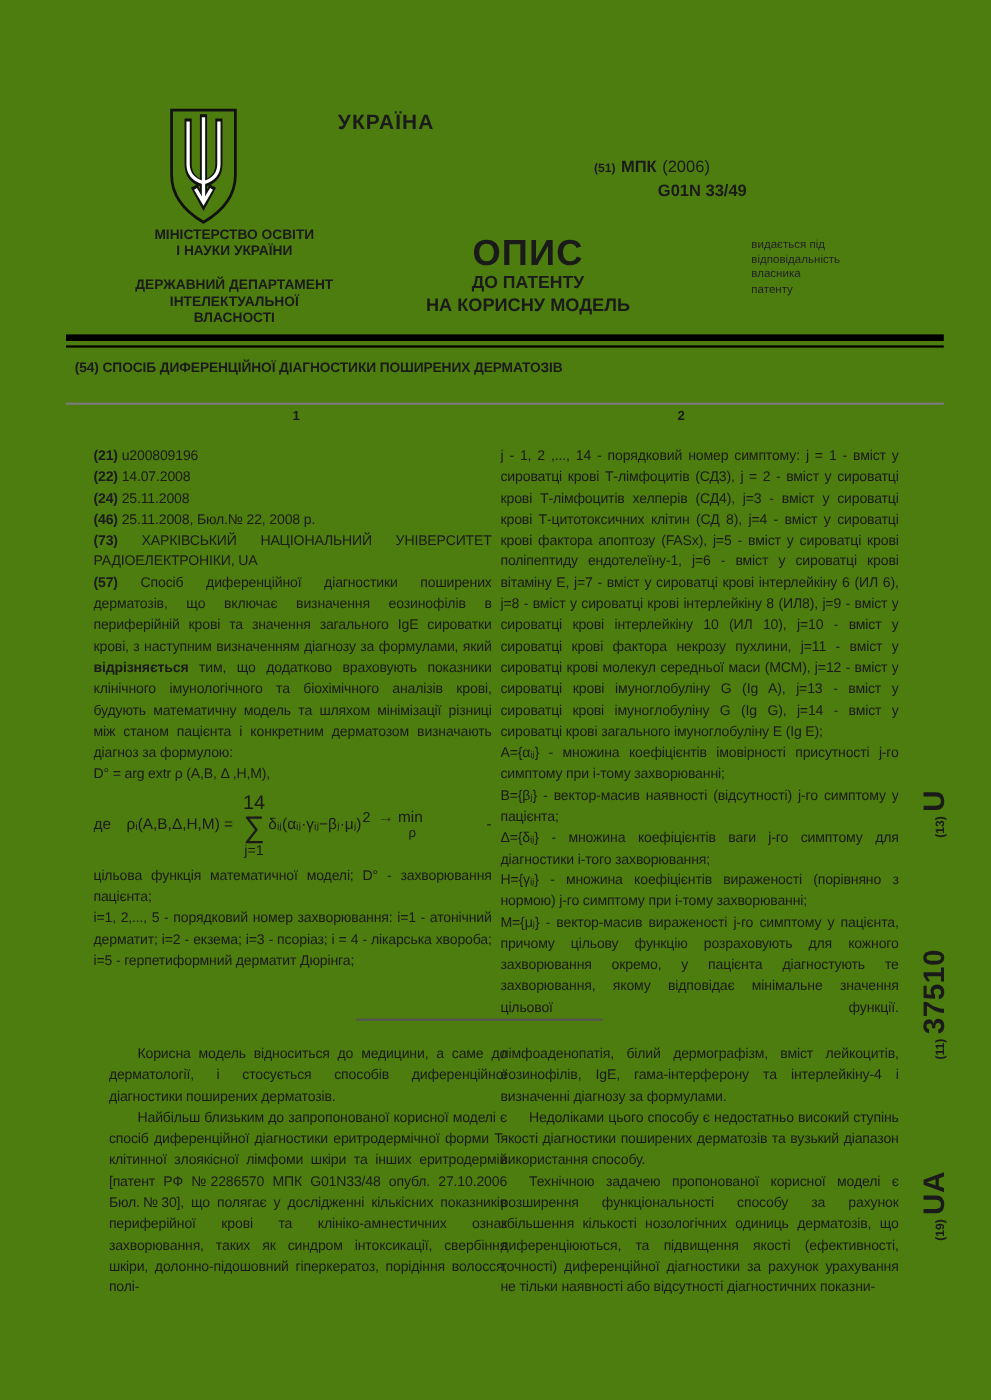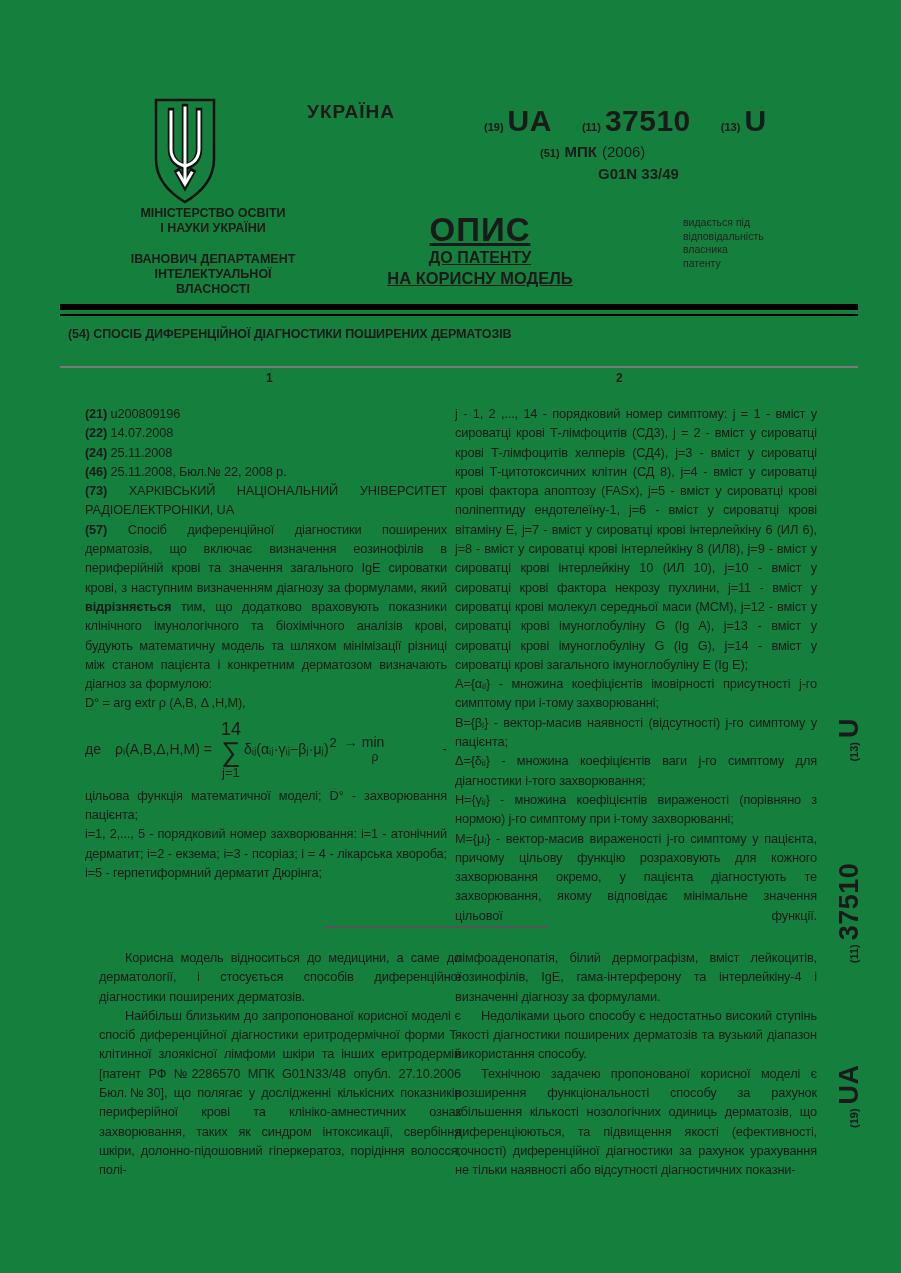--- a/index.html
+++ b/index.html
@@ -1,34 +1,34 @@
 <!DOCTYPE html>
 <html><head>
 <meta charset="utf-8">
 <style>
   html,body{margin:0;padding:0;background:#fff;}
-  .page{position:relative;width:901px;height:1273px;background:#15803d;overflow:hidden;
+  .page{position:relative;width:901px;height:1273px;background:#4d7c0f;overflow:hidden;
         font-family:"Liberation Sans","DejaVu Sans",sans-serif;color:#1a1a1a;}
   
   .emblem{position:absolute;left:148px;top:97px;width:74px;height:108px;}
   .country{position:absolute;left:276px;top:101px;width:150px;text-align:center;
            font-size:19px;font-weight:bold;letter-spacing:1px;}
   .codes{position:absolute;left:484px;top:104px;display:flex;align-items:baseline;}
   .code-label{font-size:11px;font-weight:bold;margin-right:4px;}
   .code-big{font-size:30px;font-weight:bold;letter-spacing:.5px;}
   .g1{margin-right:30px;} .g2{margin-right:30px;}
   .ipc{position:absolute;left:540px;top:143px;display:flex;align-items:baseline;font-size:15px;}
   .ipc .code-label{margin-right:5px;}
   .ipc .b{font-weight:bold;margin-right:5px;}
   .ipc-class{position:absolute;left:598px;top:165px;font-size:15px;font-weight:bold;}
   .ministry{position:absolute;left:103px;top:206px;width:220px;text-align:center;
             font-size:12.5px;font-weight:bold;line-height:15px;}
   .department{position:absolute;left:103px;top:252px;width:220px;text-align:center;
             font-size:12.5px;font-weight:bold;line-height:15px;}
-  .doc-head{position:absolute;left:368px;top:212px;width:224px;text-align:center;text-decoration:underline;}
+  .doc-head{position:absolute;left:368px;top:212px;width:224px;text-align:center;}
   .doc-title{font-size:33px;font-weight:bold;line-height:36px;letter-spacing:1px;}
   .doc-sub1{font-size:16px;font-weight:bold;line-height:20px;}
   .doc-sub2{font-size:16.5px;font-weight:bold;line-height:21px;}
   .resp{position:absolute;left:683px;top:216px;font-size:10.5px;line-height:13.5px;color:#222;}
   
   .bar-thick{position:absolute;left:60px;top:304px;width:798px;height:6px;background:#000;}
   .bar-thin{position:absolute;left:60px;top:314px;width:798px;height:2px;background:#000;}
   .line-gray{position:absolute;left:60px;top:366px;width:798px;height:2px;background:#7a7a7a;}
   .mid-divider{position:absolute;left:324px;top:926px;width:224px;height:2px;background:#555;}
   
@@ -84,45 +84,34 @@
     <g fill="none" stroke="#fff" stroke-width="3" stroke-linecap="square">
       <path d="M37,11 V84"></path>
       <path d="M23,15 V52 Q23,65 37,69"></path>
       <path d="M51,15 V52 Q51,65 37,69"></path>
       <path d="M30.5,76 L37,87 L43.5,76"></path>
     </g>
   </svg>
 
   <div class="country">УКРАЇНА</div>
 
-  <div class="codes">
-    <span class="grp g1">
-      <span class="code-label">(19)</span><span class="code-big">UA</span>
-    </span>
-    <span class="grp g2">
-      <span class="code-label">(11)</span><span class="code-big">37510</span>
-    </span>
-    <span class="grp">
-      <span class="code-label">(13)</span><span class="code-big">U</span>
-    </span>
-  </div>
 
   <div class="ipc">
     <span class="code-label">(51)</span>
     <span class="b">МПК</span>
     <span>(2006)</span>
   </div>
   <div class="ipc-class">G01N 33/49</div>
 
   <div class="ministry">
     <div>МІНІСТЕРСТВО ОСВІТИ</div>
     <div>І НАУКИ УКРАЇНИ</div>
   </div>
   <div class="department">
-    <div>ІВАНОВИЧ ДЕПАРТАМЕНТ</div>
+    <div>ДЕРЖАВНИЙ ДЕПАРТАМЕНТ</div>
     <div>ІНТЕЛЕКТУАЛЬНОЇ</div>
     <div>ВЛАСНОСТІ</div>
   </div>
 
   <div class="doc-head">
     <div class="doc-title">ОПИС</div>
     <div class="doc-sub1">ДО ПАТЕНТУ</div>
     <div class="doc-sub2">НА КОРИСНУ МОДЕЛЬ</div>
   </div>
 

